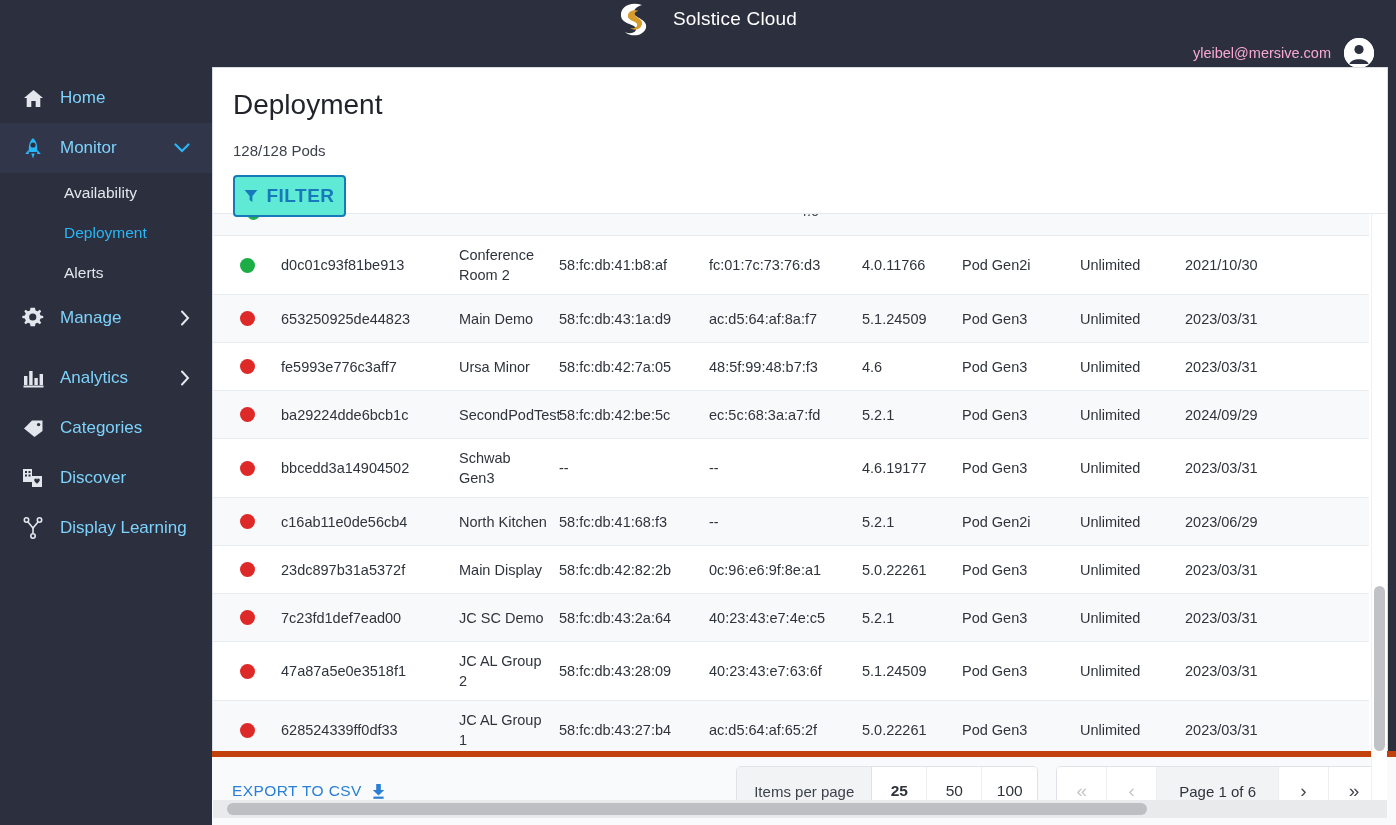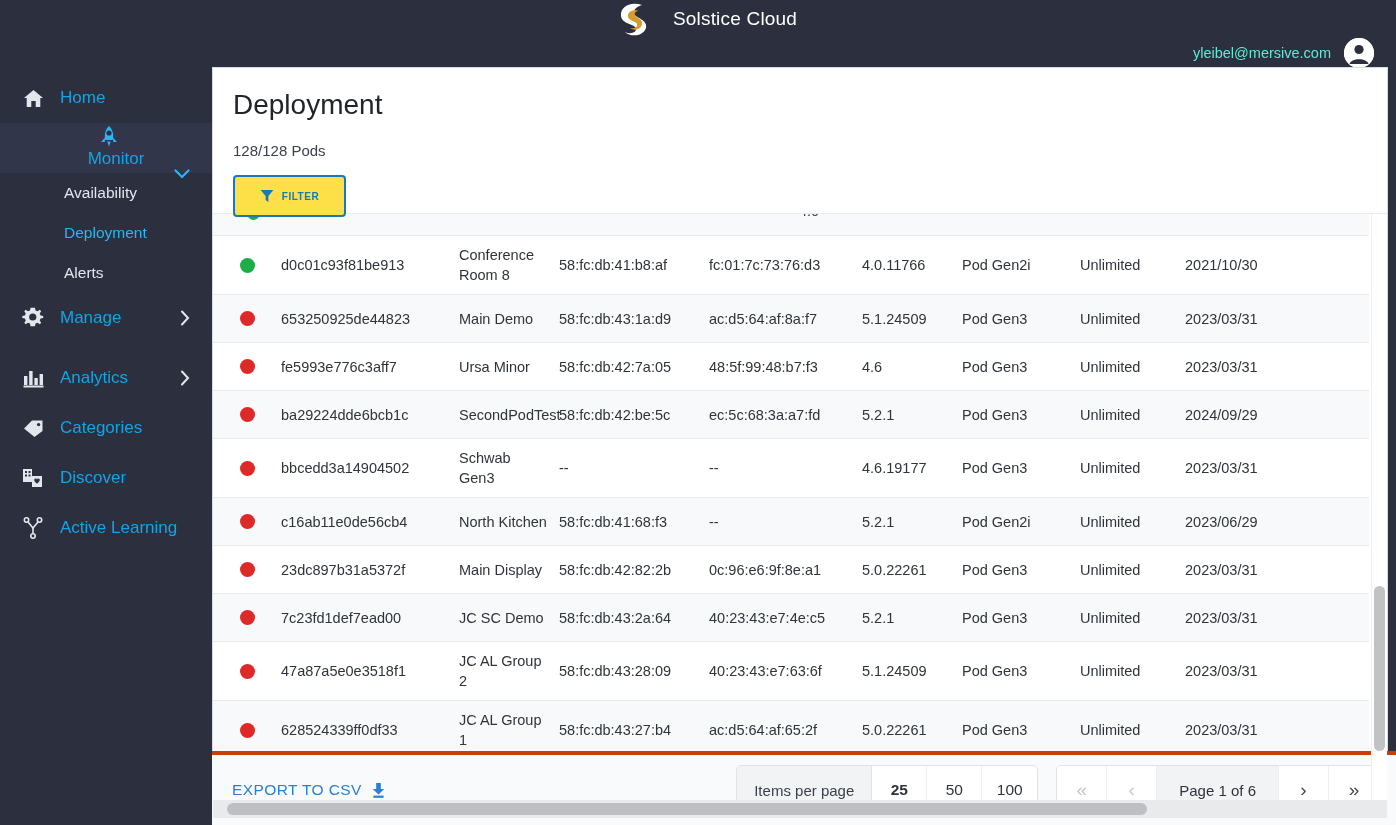--- a/index.html
+++ b/index.html
@@ -20,41 +20,41 @@
   .brand { display: flex; align-items: center; padding-left: 18px; }
   .brand-logo { width: 34px; height: 38px; position: relative; }
   .brand-name {
     color: #ffffff; font-size: 19px; letter-spacing: .2px;
     margin-left: 22px; white-space: nowrap;
   }
   .topbar-right {
     margin-left: auto; display: flex; align-items: center;
     padding-right: 22px; gap: 13px;
   }
-  .user-email { color: #5eead4; font-size: 14.5px; white-space: nowrap; }
+  .user-email { color: #f9a8d4; font-size: 14.5px; white-space: nowrap; }
   .avatar {
     width: 30px; height: 30px; border-radius: 50%;
     background: #ffffff; display: flex; align-items: center; justify-content: center;
   }
 
   
   .sidebar {
     position: absolute; top: 67px; left: 0; width: 212px; height: 758px;
     background: #2b2f3e; padding-top: 6px;
   }
   .nav-item {
     display: flex; align-items: center; height: 50px;
-    padding-left: 20px; color: #0ea5e9; font-size: 17px; cursor: pointer;
+    padding-left: 20px; color: #7dd3fc; font-size: 17px; cursor: pointer;
     position: relative;
   }
   .nav-item .ico {
     width: 26px; height: 24px; display: flex; align-items: center;
     justify-content: center; flex: 0 0 26px; margin-right: 14px;
   }
-  .nav-item.active-parent { background: #31364a; flex-direction: column; }
+  .nav-item.active-parent { background: #31364a; }
   .nav-item .chev { margin-left: auto; margin-right: 22px; display: flex; }
   .subnav-item {
     display: flex; align-items: center; height: 40px;
     padding-left: 64px; font-size: 15.5px; color: #e3e6ec; cursor: pointer;
   }
   .subnav-item.selected { color: #29b6f6; }
 
   
   .main {
     position: absolute; top: 67px; left: 212px;
@@ -68,22 +68,22 @@
   }
   .page-header {
     position: absolute; top: 0; left: 0; width: 1174px; height: 146px;
     background: #ffffff; z-index: 6; padding: 20px 0 0 20px;
     border-bottom: 1px solid #e7eaee;
   }
   .page-title { font-size: 28px; color: #21252b; font-weight: 400; line-height: 34px; }
   .page-sub { font-size: 15px; color: #3c424c; margin-top: 20px; }
   .filter-btn {
     margin-top: 16px; width: 113px; height: 42px;
-    border: 2px solid #1779ba; border-radius: 4px; background: #fde047;
-    color: #1779ba; font-size: 10px; font-weight: bold; letter-spacing: .5px;
+    border: 2px solid #1779ba; border-radius: 4px; background: #5eead4;
+    color: #1779ba; font-size: 19px; font-weight: bold; letter-spacing: .5px;
     display: flex; align-items: center; justify-content: center; gap: 8px;
     cursor: pointer; font-family: "Liberation Sans", sans-serif;
   }
 
   
   .table-scroll {
     position: absolute; top: 146px; left: 0;
     width: 1174px; height: 586px; overflow: hidden; background: #ffffff;
   }
   .peek-row {
@@ -135,21 +135,21 @@
   }
   .hscroll-thumb {
     position: absolute; left: 14px; top: 3px; width: 920px; height: 12px;
     background: #bdbfc3; border-radius: 6px;
   }
 
   
   .footer {
     position: absolute; left: 212px; top: 751px;
     width: 1184px; height: 74px; background: #f8fafc;
-    border-top: 4px solid #c2410c;
+    border-top: 6px solid #c2410c;
     display: flex; align-items: center; padding: 0 16px 0 20px;
   }
   .export {
     color: #2a7fd4; font-size: 15.5px; letter-spacing: .4px;
     display: flex; align-items: center; gap: 8px; cursor: pointer;
   }
   .pager-wrap { margin-left: auto; display: flex; align-items: center; gap: 18px; }
   .ipp-group, .page-group {
     display: flex; align-items: center;
     border: 1px solid #dfe2e6; border-radius: 5px; overflow: hidden;
@@ -315,21 +315,21 @@
     <div class="nav-item">
       <span class="ico">
         <svg width="20" height="22" viewBox="0 0 20 22">
           <circle cx="3.5" cy="3" r="2.2" stroke="#e3e6ec" stroke-width="1.6" fill="none"></circle>
           <circle cx="16.5" cy="3" r="2.2" stroke="#e3e6ec" stroke-width="1.6" fill="none"></circle>
           <circle cx="10" cy="19" r="2.2" stroke="#e3e6ec" stroke-width="1.6" fill="none"></circle>
           <path d="M4.8 4.8 L10 11 L15.2 4.8" stroke="#e3e6ec" stroke-width="1.6" fill="none"></path>
           <path d="M10 11 L10 16.6" stroke="#e3e6ec" stroke-width="1.6" fill="none"></path>
         </svg>
       </span>
-      <span>Active Learning</span>
+      <span>Display Learning</span>
     </div>
   </div>
 
   <div class="main">
     <div class="content-card">
 
       <div class="page-header">
         <div class="page-title">Deployment</div>
         <div class="page-sub">128/128 Pods</div>
         <button class="filter-btn">
@@ -347,21 +347,21 @@
           <span class="peek-dot"></span>
           <span class="peek-txt">4.0</span>
         </div>
         <table class="pods">
           <tbody>
               <tr class="plain">
                 <td class="c-status">
                   <span class="dot up" style="background: rgb(28, 173, 70);"></span>
                 </td>
                 <td class="c-id"><span>d0c01c93f81be913</span></td>
-                <td class="c-name"><span class="wrapname">Conference Room 8</span></td>
+                <td class="c-name"><span class="wrapname">Conference Room 2</span></td>
                 <td class="c-mac1"><span>58:fc:db:41:b8:af</span></td>
                 <td class="c-mac2"><span>fc:01:7c:73:76:d3</span></td>
                 <td class="c-ver"><span>4.0.11766</span></td>
                 <td class="c-gen"><span>Pod Gen2i</span></td>
                 <td class="c-lic"><span>Unlimited</span></td>
                 <td class="c-date"><span>2021/10/30</span></td>
               </tr>
               <tr class="stripe">
                 <td class="c-status">
                   <span class="dot down" style="background: rgb(221, 42, 40);"></span>

